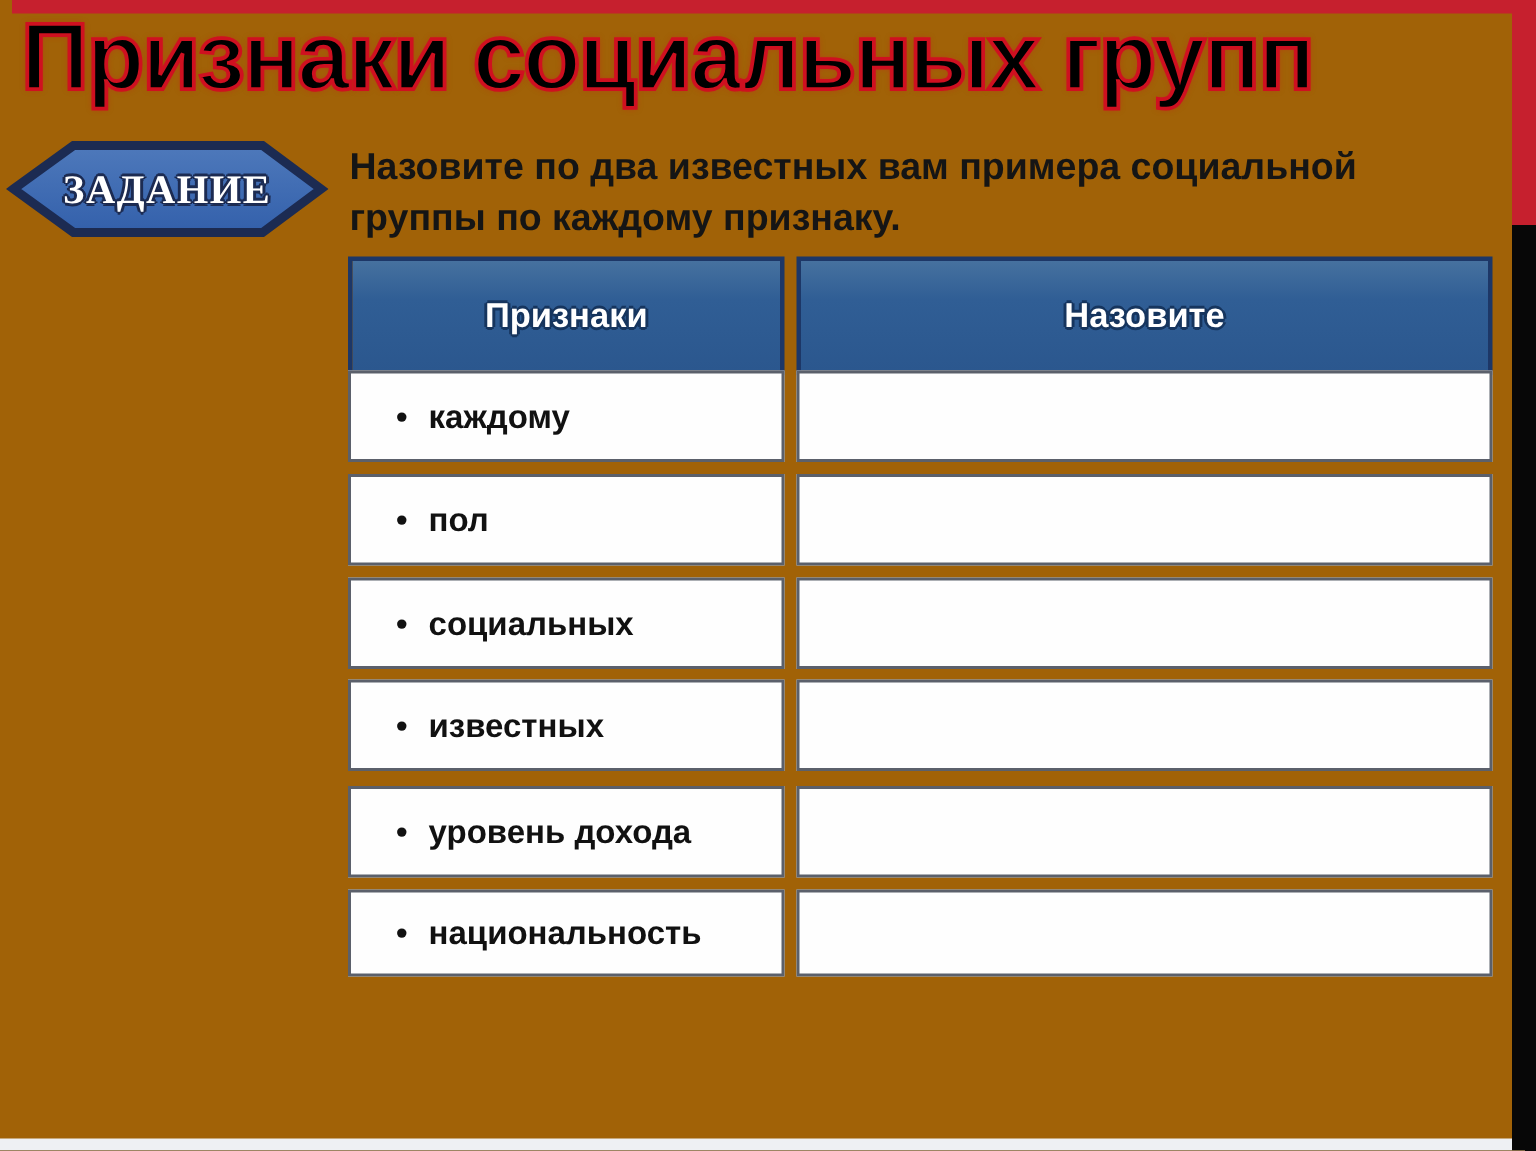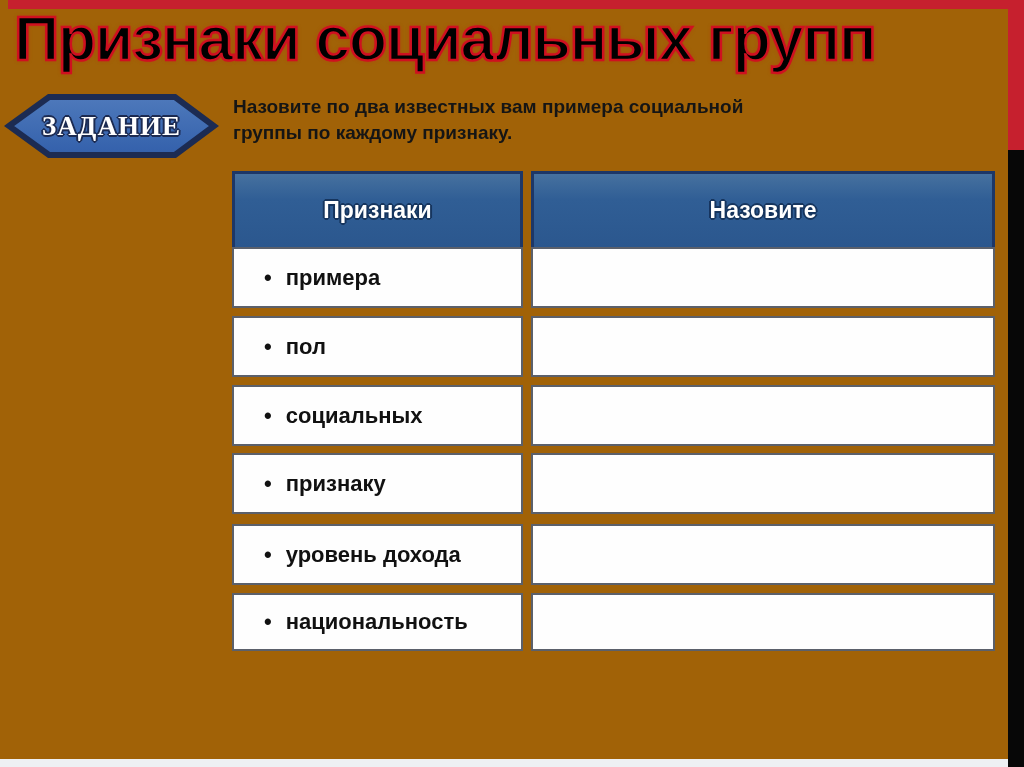--- a/index.html
+++ b/index.html
@@ -45,21 +45,21 @@
     display:flex;align-items:center;justify-content:center;
     font-size:27px;font-weight:bold;color:#ffffff;letter-spacing:1px;
     text-shadow:
       -2px 0 #1c2b52, 2px 0 #1c2b52, 0 -2px #1c2b52, 0 2px #1c2b52,
       -1px -1px #1c2b52, 1px -1px #1c2b52, -1px 1px #1c2b52, 1px 1px #1c2b52;
     font-family: Liberation Serif, serif;
   }
   
   .task-text{
     position:absolute;left:233px;top:94px;width:720px;
-    font-size:19px;font-weight:bold;line-height:1.36;color:#151515;
+    font-size:25px;font-weight:bold;line-height:1.36;color:#151515;
     white-space:pre-line;
   }
   
   .cell{position:absolute;box-sizing:border-box;}
   .col-feature{left:232px;width:291px;}
   .col-example{left:531px;width:464px;}
   .header-cell{
     top:171px;height:79px;
     border:3px solid #1d3767;
     background:linear-gradient(180deg,#46719f 0%,#305e95 35%,#2b578e 100%);
@@ -113,39 +113,39 @@
 
   <div class="cell col-feature header-cell">
     <span>Признаки</span>
   </div>
   <div class="cell col-example header-cell">
     <span>Назовите</span>
   </div>
 
   <div class="cell col-feature body-cell feature-cell r0">
     <span class="bullet">•</span>
-    <span>примера</span>
+    <span>каждому</span>
   </div>
   <div class="cell col-example body-cell r0"></div>
 
   <div class="cell col-feature body-cell feature-cell r1">
     <span class="bullet">•</span>
     <span>пол</span>
   </div>
   <div class="cell col-example body-cell r1"></div>
 
   <div class="cell col-feature body-cell feature-cell r2">
     <span class="bullet">•</span>
     <span>социальных</span>
   </div>
   <div class="cell col-example body-cell r2"></div>
 
   <div class="cell col-feature body-cell feature-cell r3">
     <span class="bullet">•</span>
-    <span>признаку</span>
+    <span>известных</span>
   </div>
   <div class="cell col-example body-cell r3"></div>
 
   <div class="cell col-feature body-cell feature-cell r4">
     <span class="bullet">•</span>
     <span>уровень дохода</span>
   </div>
   <div class="cell col-example body-cell r4"></div>
 
   <div class="cell col-feature body-cell feature-cell r5">

